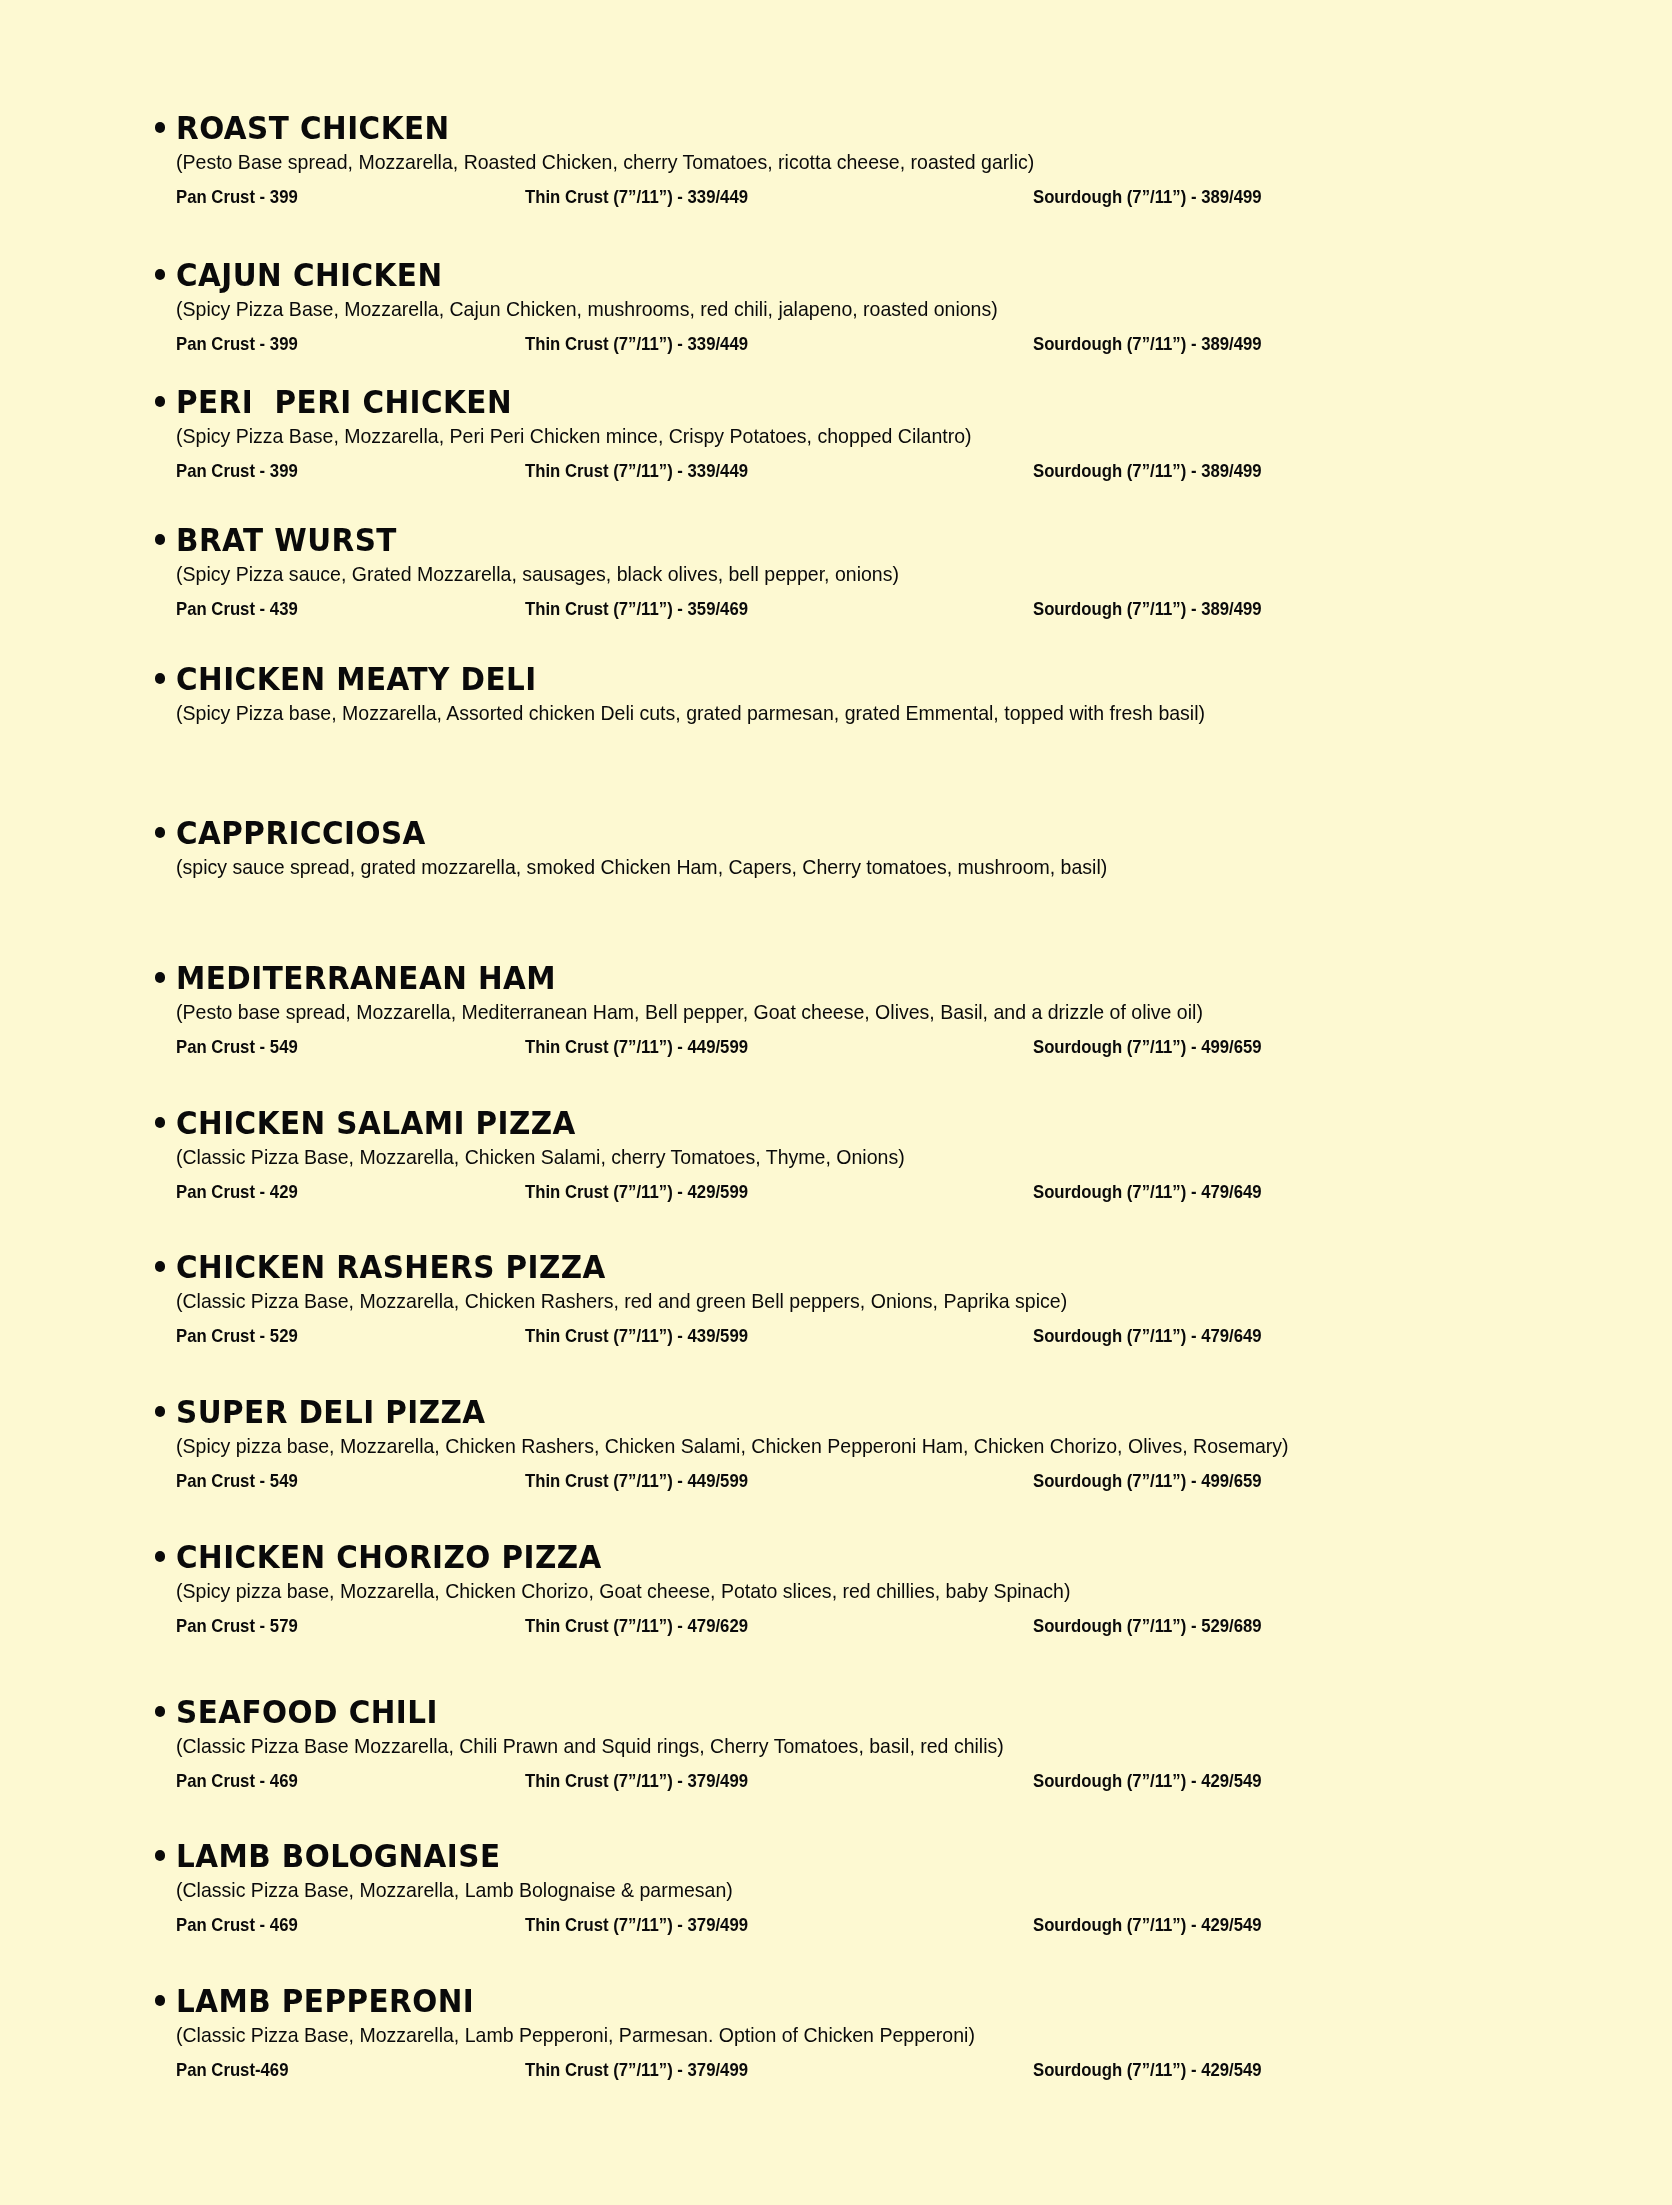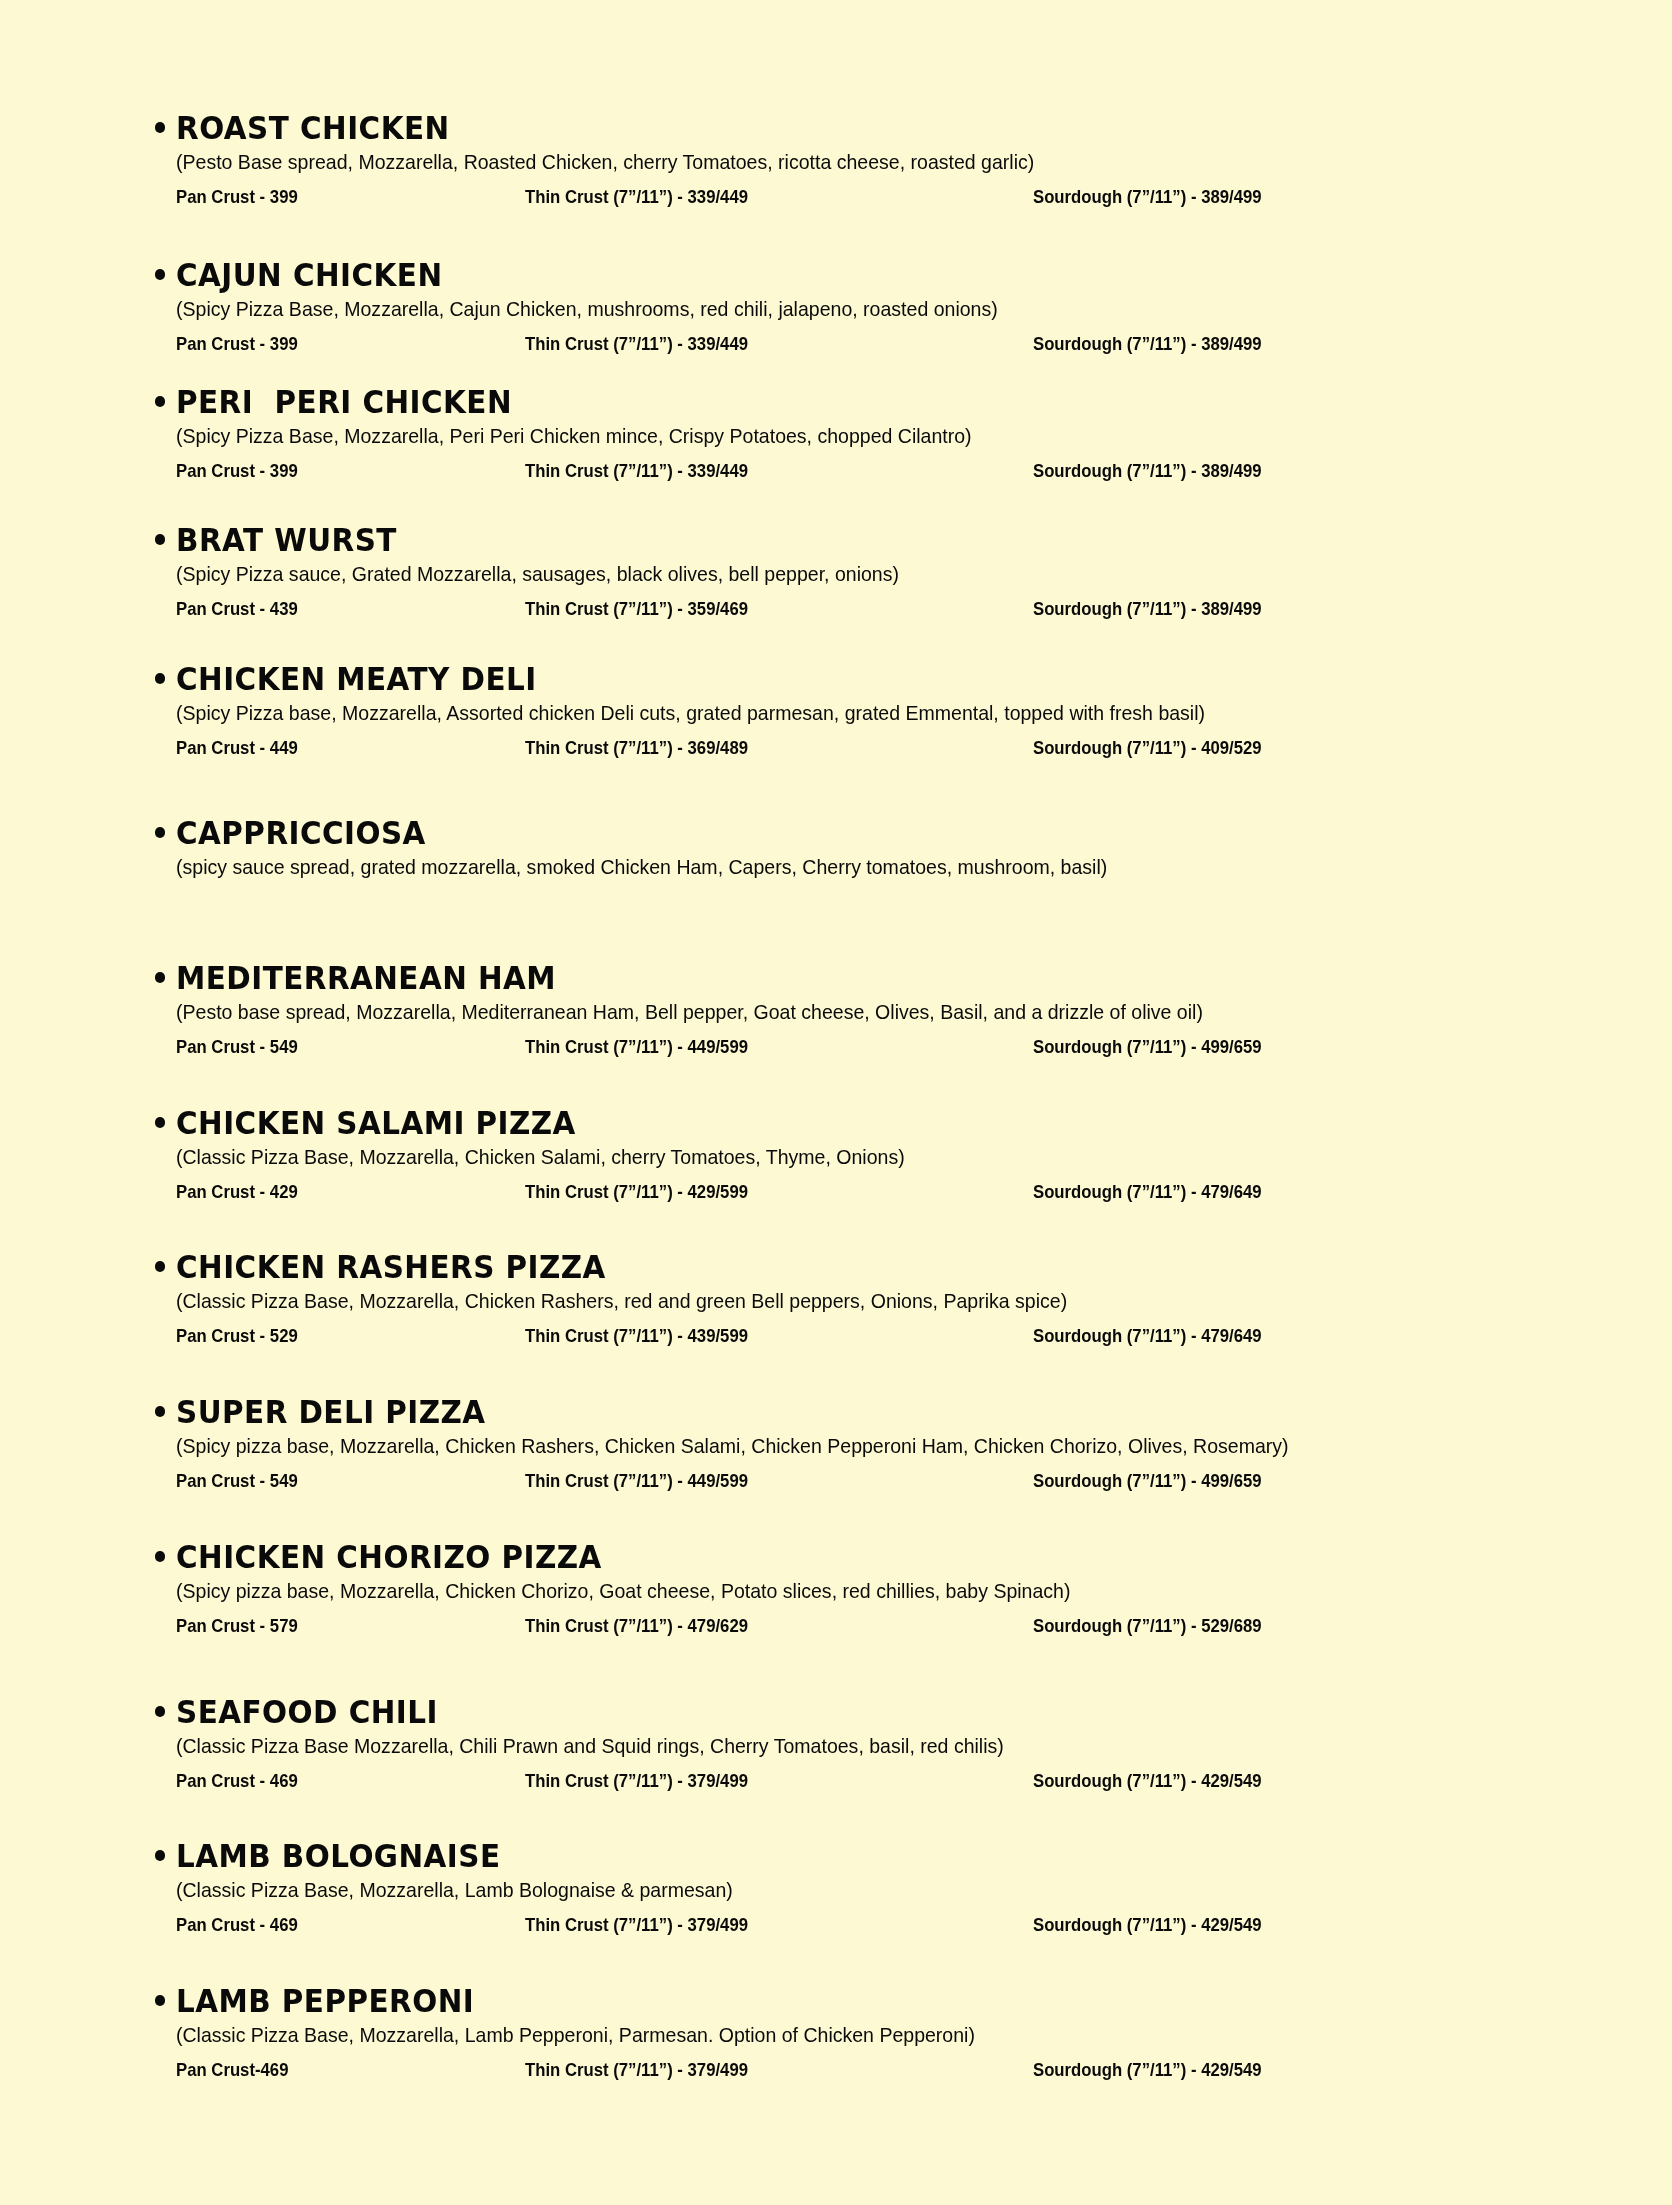--- a/index.html
+++ b/index.html
@@ -152,25 +152,20 @@
       <span class="price sour">Sourdough (7”/11”) - 389/499</span>
     </div>
   </div>
 
   <div class="item" style="top:658px;">
     <div class="item-title">
       <span class="bullet"></span>
       <span class="name">CHICKEN MEATY DELI</span>
     </div>
     <div class="desc">(Spicy Pizza base, Mozzarella, Assorted chicken Deli cuts, grated parmesan, grated Emmental, topped with fresh basil)</div>
-    <div class="prices">
-      <span class="price pan">Pan Crust - 449</span>
-      <span class="price thin">Thin Crust (7”/11”) - 369/489</span>
-      <span class="price sour">Sourdough (7”/11”) - 409/529</span>
-    </div>
   </div>
 
   <div class="item" style="top:812px;text-align:right;">
     <div class="item-title">
       <span class="bullet"></span>
       <span class="name">CAPPRICCIOSA</span>
     </div>
     <div class="desc">(spicy sauce spread, grated mozzarella, smoked Chicken Ham, Capers, Cherry tomatoes, mushroom, basil)</div>
   </div>
 

